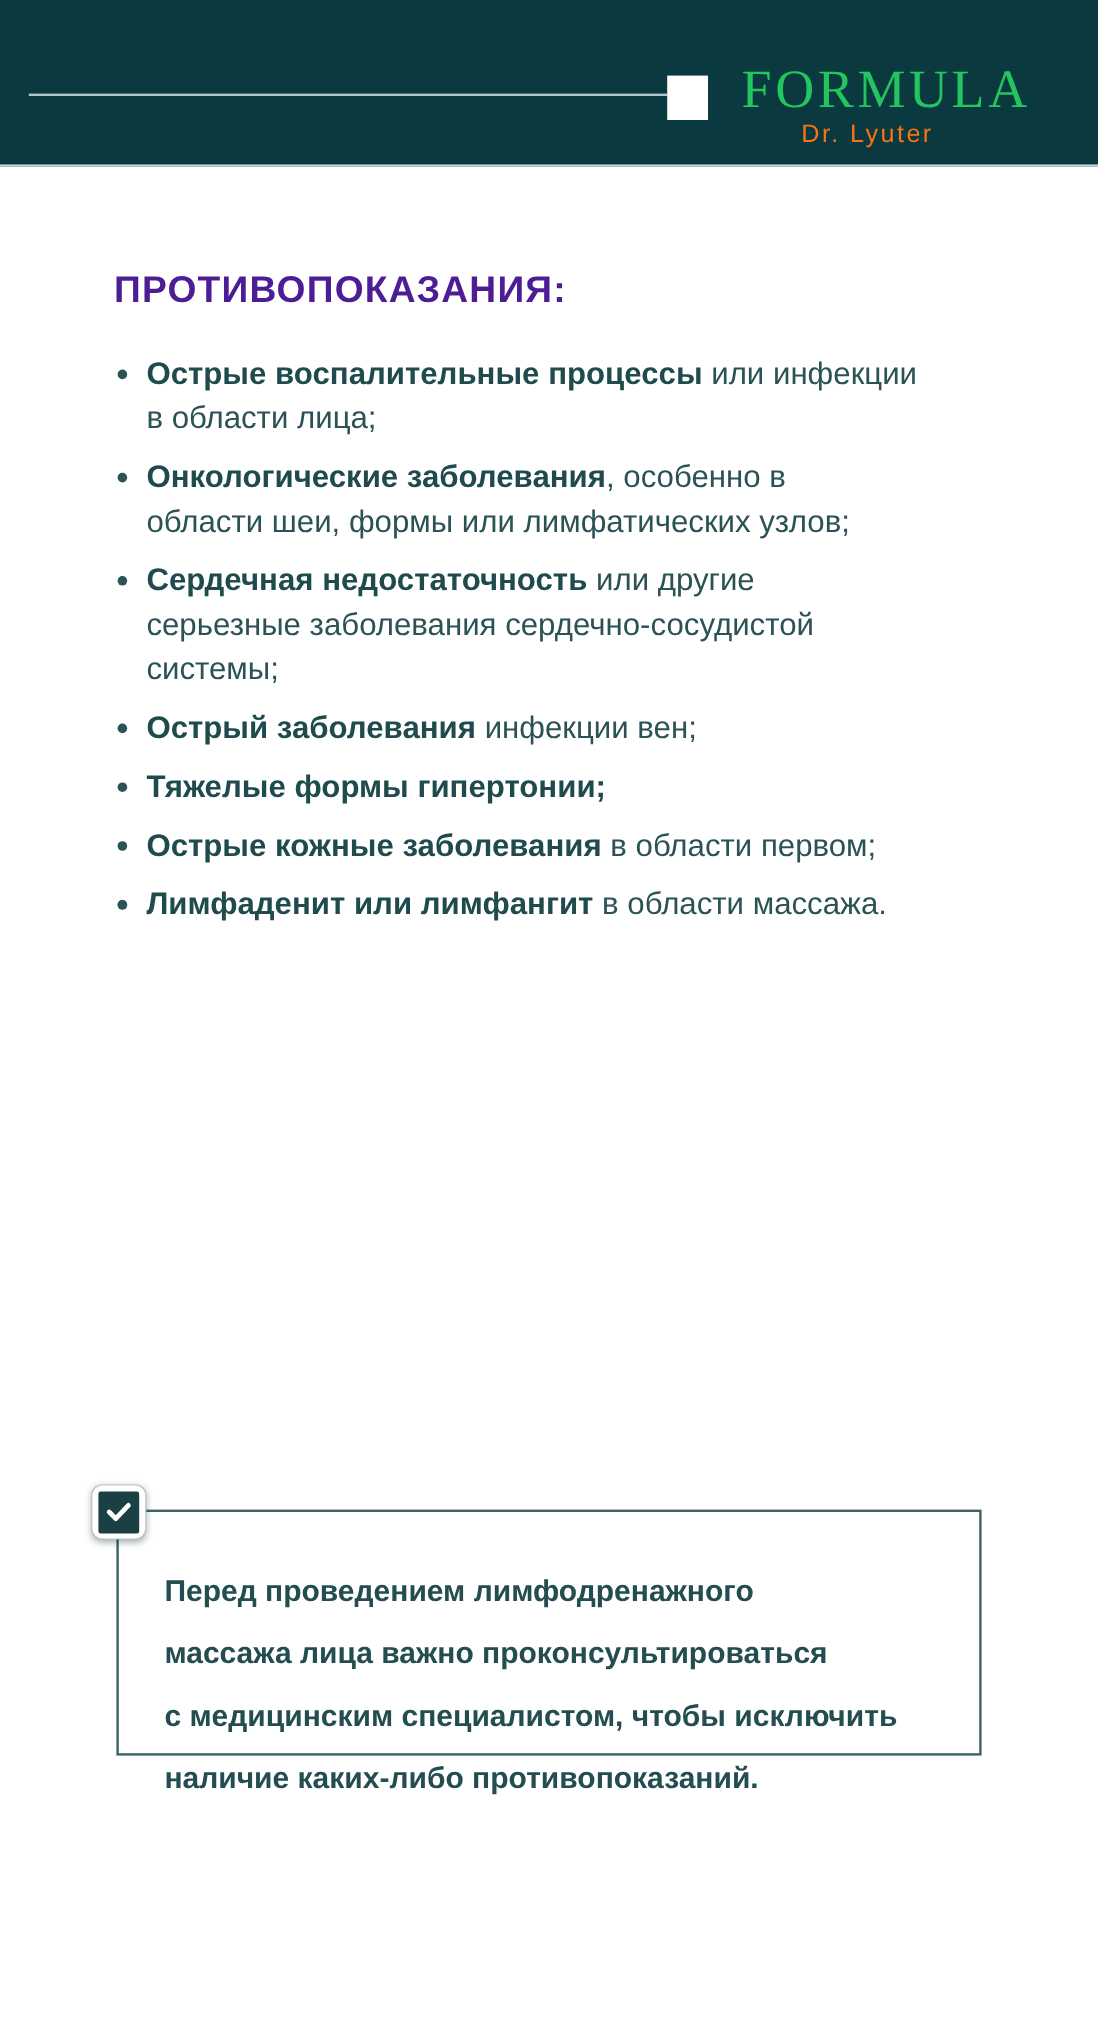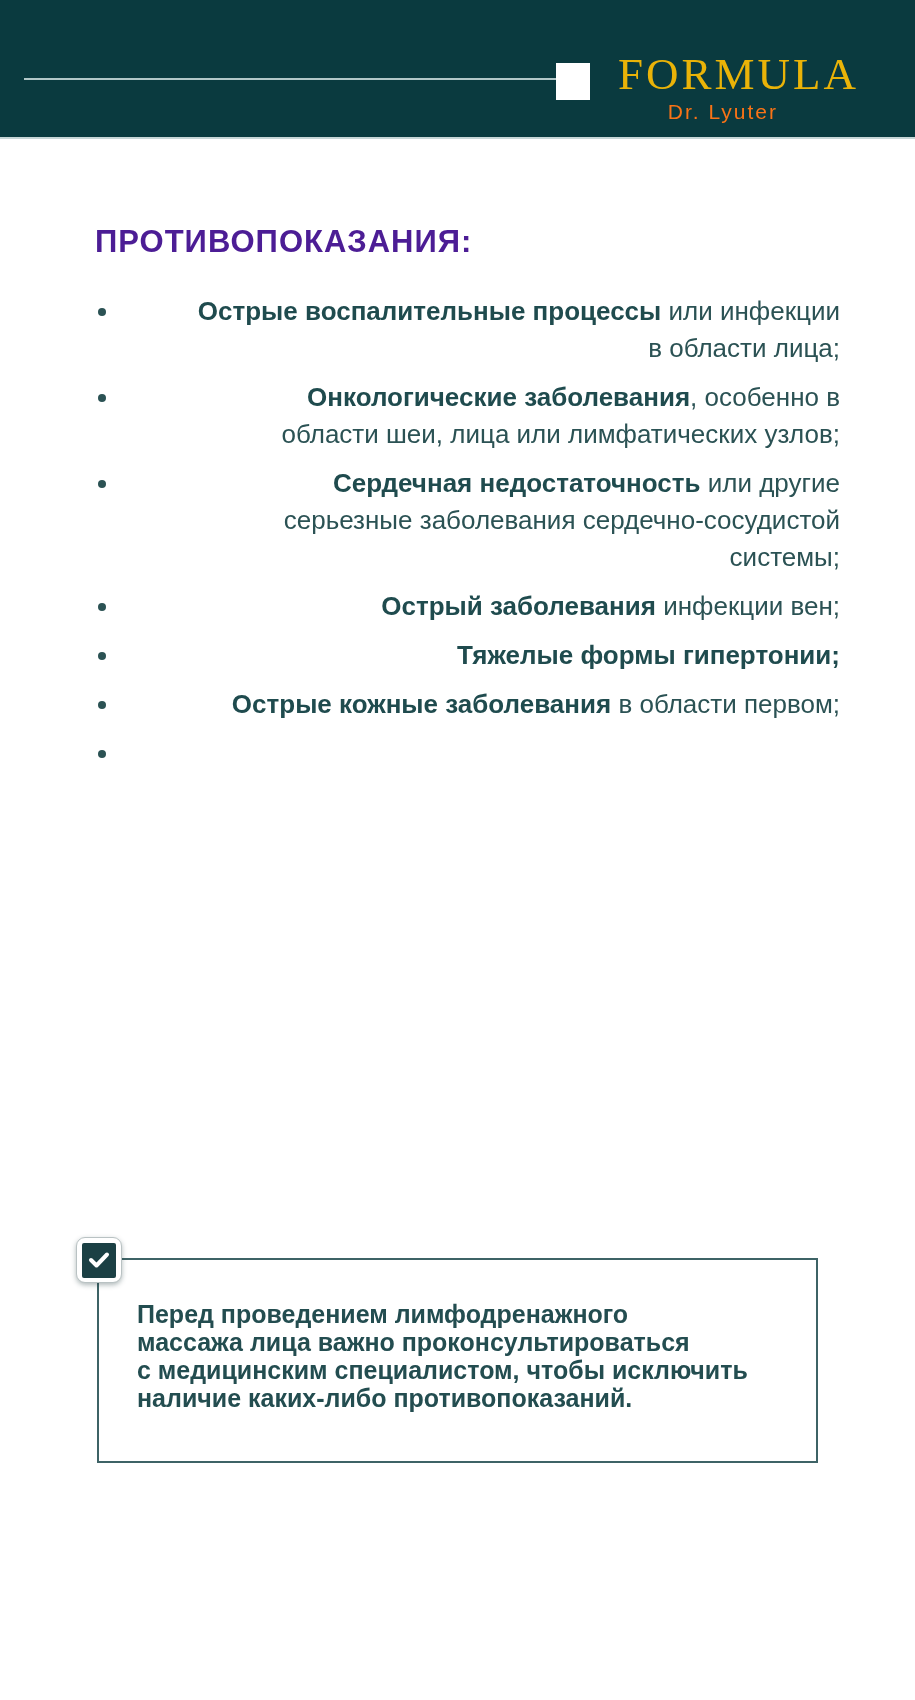--- a/index.html
+++ b/index.html
@@ -16,57 +16,57 @@
   .header-rule {
     position:absolute; left:24px; top:78px; width:532px; height:2px;
     background:#dcebeb; opacity:.8;
   }
   .logo-square {
     position:absolute; left:556px; top:63px; width:34px; height:37px; background:#ffffff;
   }
   .logo-word {
     position:absolute; right:56px; top:48px;
     font-family:"Liberation Serif", serif; font-weight:400;
-    font-size:45px; letter-spacing:3px; color:#eab308; white-space:nowrap;
+    font-size:45px; letter-spacing:3px; color:#22c55e; white-space:nowrap;
   }
   .logo-sub {
     position:absolute; right:137px; top:100px;
     font-size:21px; letter-spacing:2px; color:#f97316; white-space:nowrap;
   }
 
   
   .page-title {
     position:absolute; left:95px; top:203px;
     font-size:31px; font-weight:bold; letter-spacing:1px; color:#4c1d95;
   }
 
   
   .contra-list {
     position:absolute; left:95px; top:293px; width:745px;
     margin:0; padding:0; list-style:none;
   }
   .contra-list li {
     position:relative; padding-left:27px; margin-bottom:12px;
-    font-size:26px; line-height:37px; color:#2b5254;text-align:right;
+    font-size:26px; line-height:37px; color:#2b5254;
   }
   .li-text { white-space:pre-line; }
   .li-text b { color:#1f4b4e; }
   .dot {
     position:absolute; left:3px; top:15px; width:8px; height:8px;
     border-radius:50%; background:#2b5254;
   }
 
   
   .note-box {
     position:absolute; left:97px; top:1258px; width:721px; height:205px;
     border:2px solid #3e6366; box-sizing:border-box; background:#ffffff;
   }
   .note-text {
     position:absolute; left:38px; top:40px; right:8px;
-    font-size:25px; line-height:28px; font-weight:bold;
+    font-size:25px; line-height:52px; font-weight:bold;
     color:#234d50; white-space:pre-line;
   }
   .checkbox {
     position:absolute; left:-23px; top:-23px; width:46px; height:46px;
     background:#ffffff; border:1px solid #b9c2c3; border-radius:9px;
     box-shadow:0 2px 5px rgba(30,55,58,.35);
     display:flex; align-items:center; justify-content:center; box-sizing:border-box;
   }
   .checkbox-inner {
     width:34px; height:35px; background:#1b4044; border-radius:2px;
@@ -89,21 +89,21 @@
 
   <ul class="contra-list">
     <li>
       <span class="dot"></span>
       <span class="li-text"><b>Острые воспалительные процессы</b><span> или инфекции
 в области лица;</span></span>
     </li>
     <li>
       <span class="dot"></span>
       <span class="li-text"><b>Онкологические заболевания</b><span>, особенно в
-области шеи, лица или лимфатических узлов;</span></span>
+области шеи, формы или лимфатических узлов;</span></span>
     </li>
     <li>
       <span class="dot"></span>
       <span class="li-text"><b>Сердечная недостаточность</b><span> или другие
 серьезные заболевания сердечно-сосудистой
 системы;</span></span>
     </li>
     <li>
       <span class="dot"></span>
       <span class="li-text"><b>Острый заболевания</b><span> инфекции вен;</span></span>
@@ -112,20 +112,24 @@
       <span class="dot"></span>
       <span class="li-text"><b>Тяжелые формы гипертонии;</b><span></span></span>
     </li>
     <li>
       <span class="dot"></span>
       <span class="li-text"><b>Острые кожные заболевания</b><span> в области первом;</span></span>
     </li>
     <li>
       <span class="dot"></span>
     </li>
+    <li>
+      <span class="dot"></span>
+      <span class="li-text"><b>Лимфаденит или лимфангит</b><span> в области массажа.</span></span>
+    </li>
   </ul>
 
   <div class="note-box">
     <div class="checkbox">
       <div class="checkbox-inner">
         <svg width="22" height="18" viewBox="0 0 22 18">
           <polyline points="3,9 8.5,14.5 19,3.5" fill="none" stroke="#ffffff" stroke-width="4" stroke-linecap="round" stroke-linejoin="round"></polyline>
         </svg>
       </div>
     </div>

